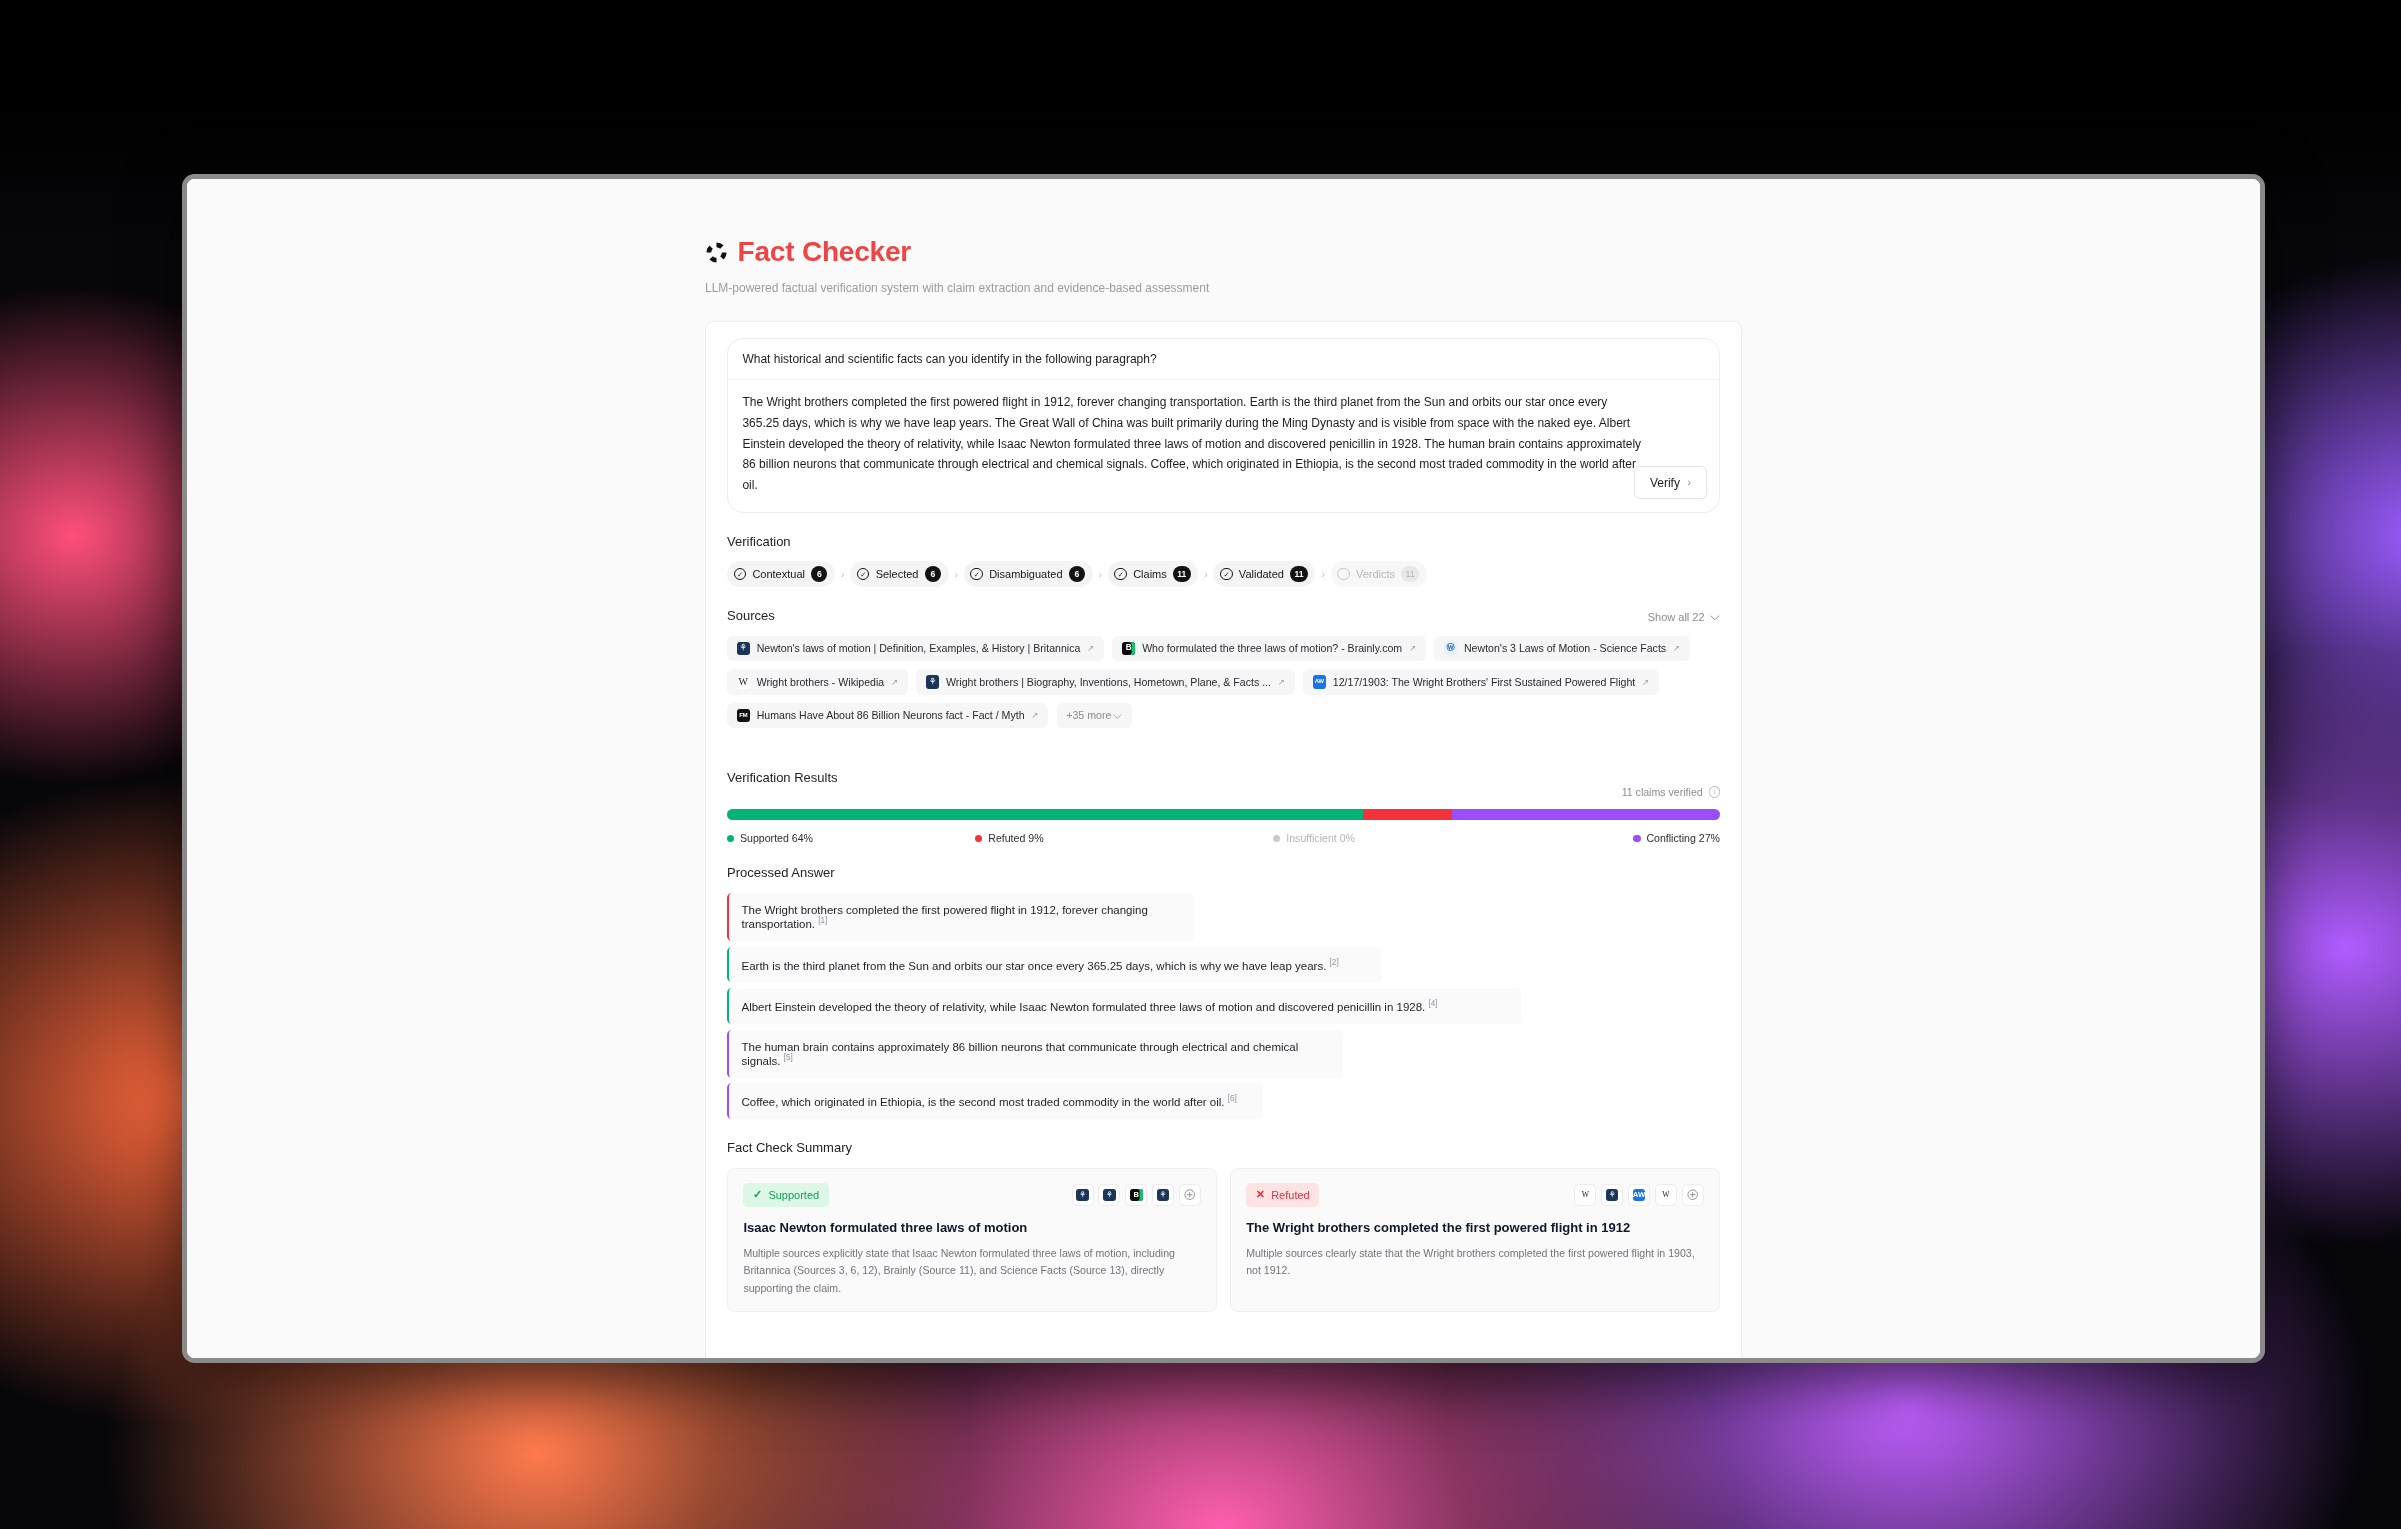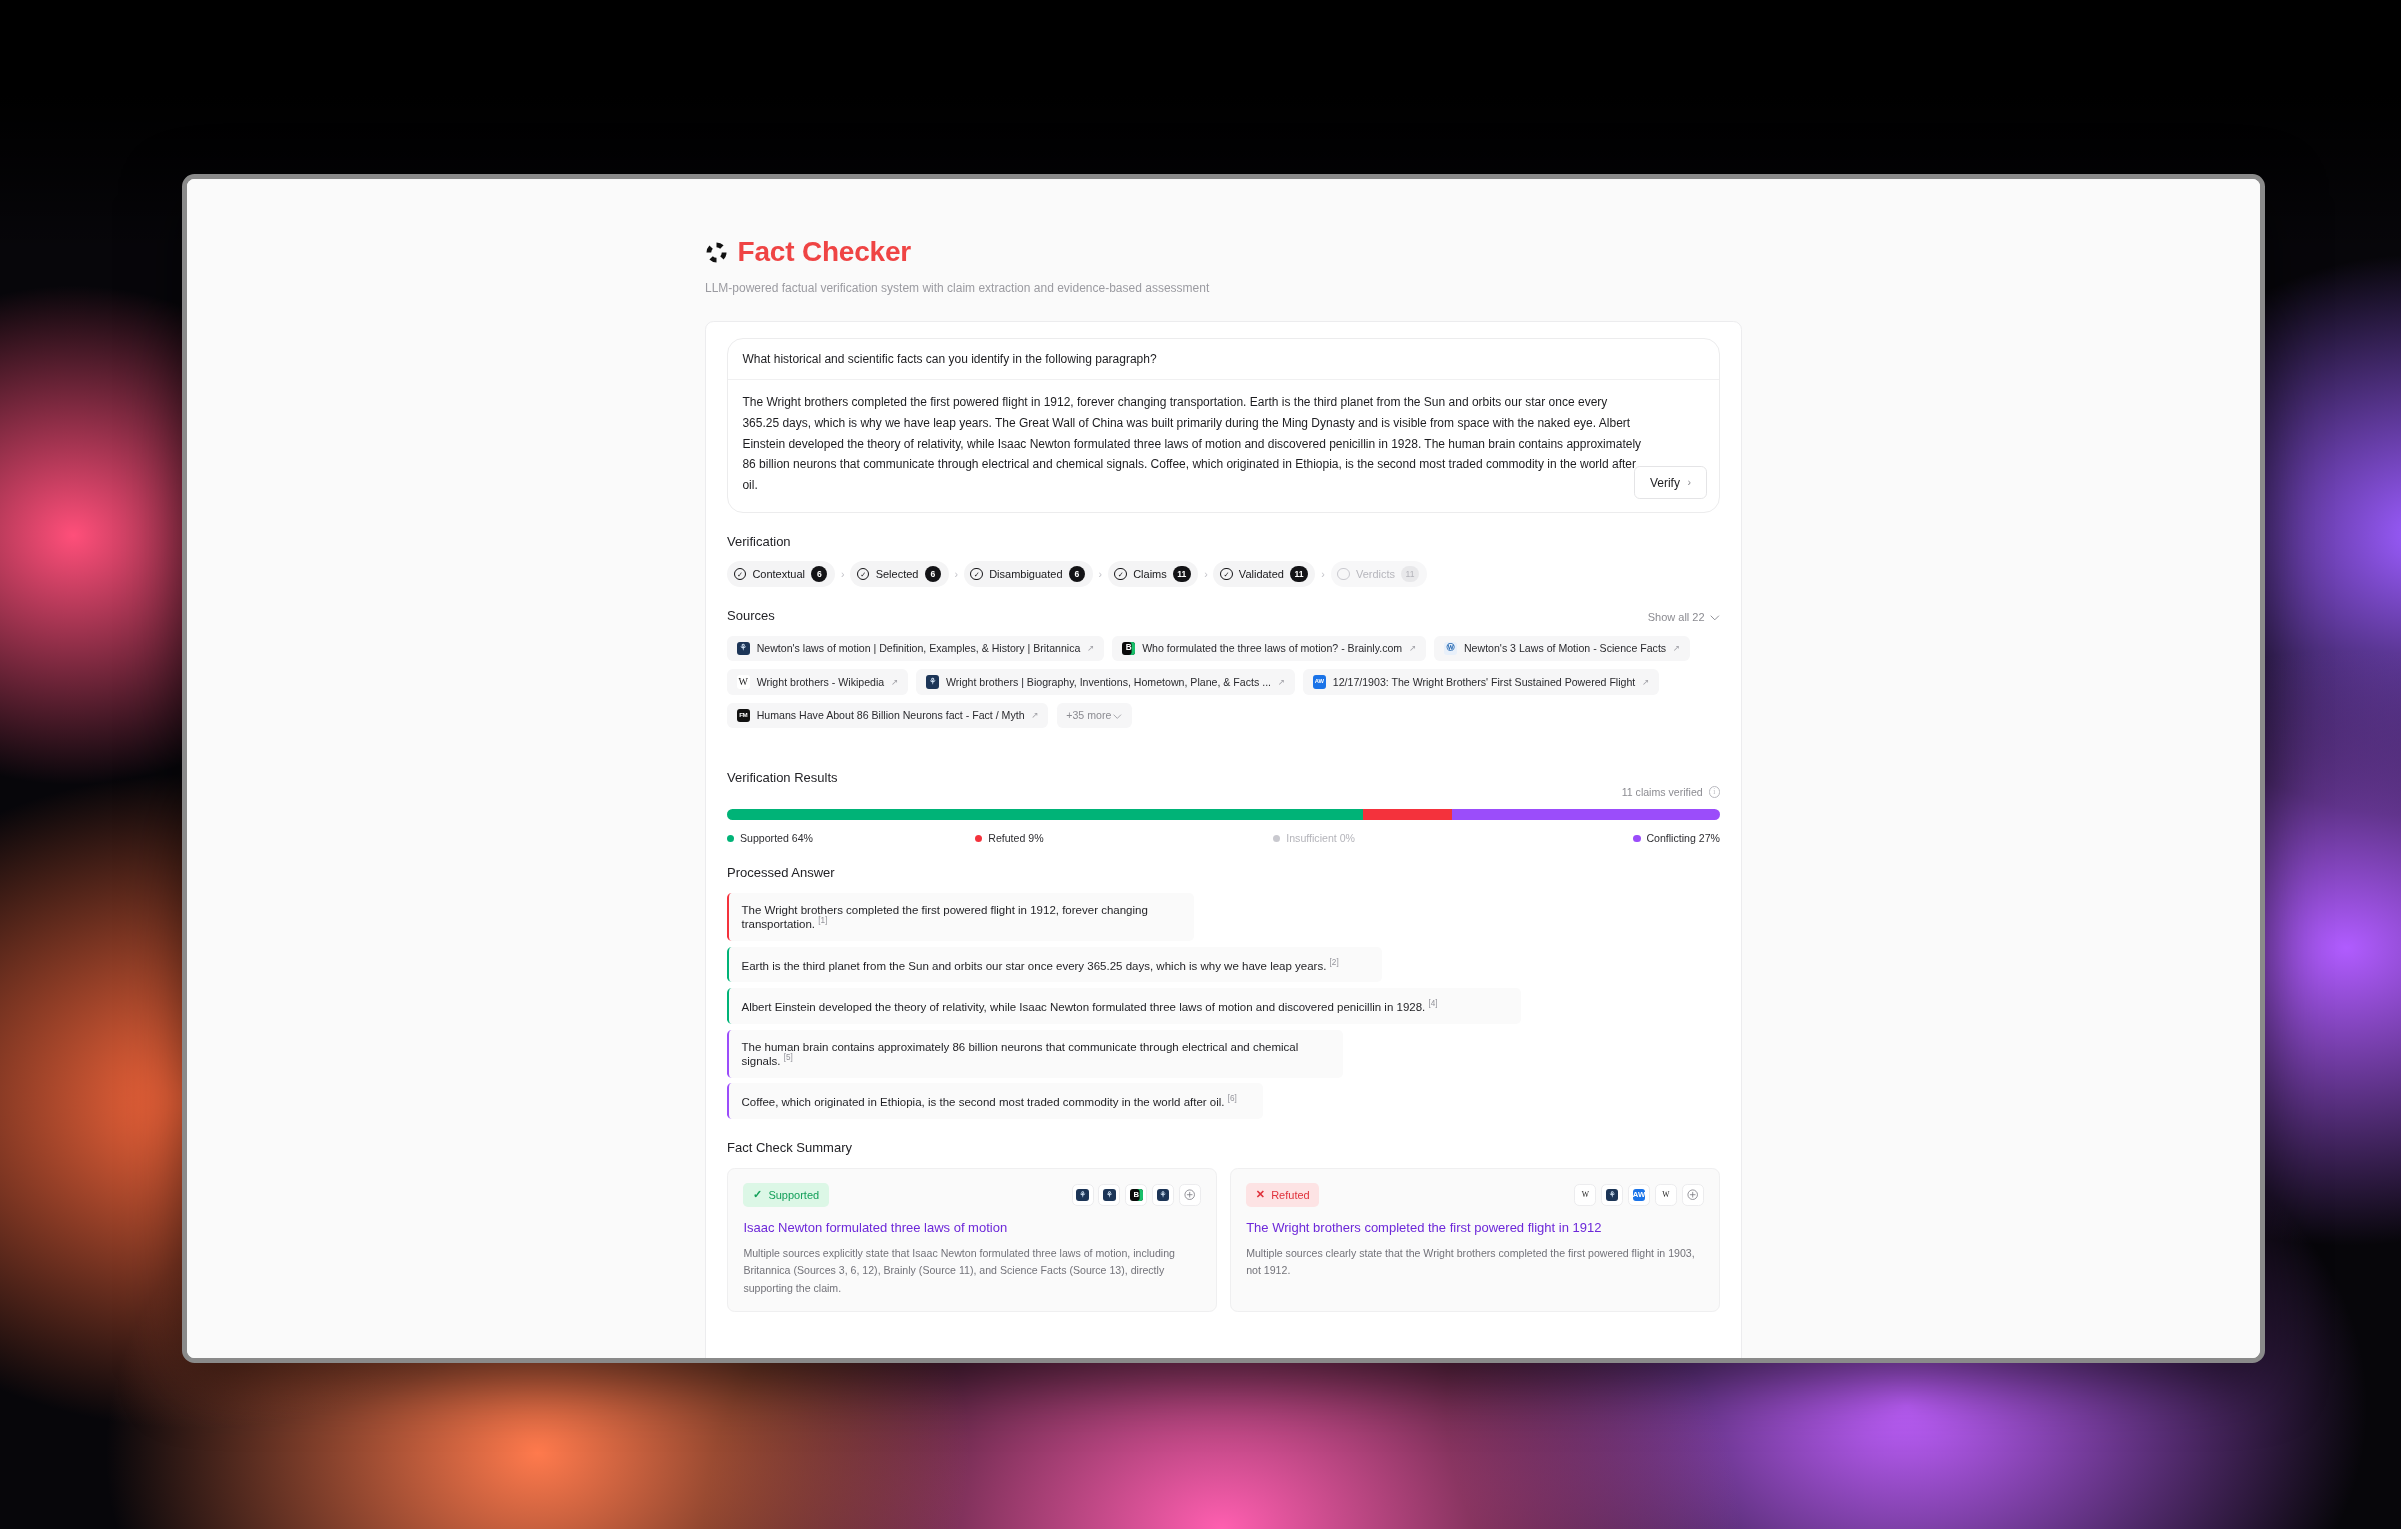--- a/index.html
+++ b/index.html
@@ -250,21 +250,21 @@
     display: inline-flex; align-items: center; justify-content: center;
   }
   .sum-icons .ibox .fav { width: 12.5px; height: 12.5px; flex: 0 0 12.5px; font-size: 7.7px; }
   .plus {
     width: 22px; height: 22px; border-radius: 5.3px;
     background: #fff; border: 0.5px solid #ececee;
     display: inline-flex; align-items: center; justify-content: center;
     color: #6f6f76; font-size: 12.5px; line-height: 1; cursor: pointer;
   }
   .sum-claim {
-    margin-top: 13px; font-size: 13px; font-weight: 400; color: #6d28d9;
+    margin-top: 13px; font-size: 13px; font-weight: 700; color: #0f172a;
   }
   .sum-expl {
     margin-top: 10.6px; font-size: 10.6px; line-height: 1.62; color: #73737a;
   }
 </style>
 </head>
 <body>
 
 <div id="desktop">
   <div id="ghost-text">

